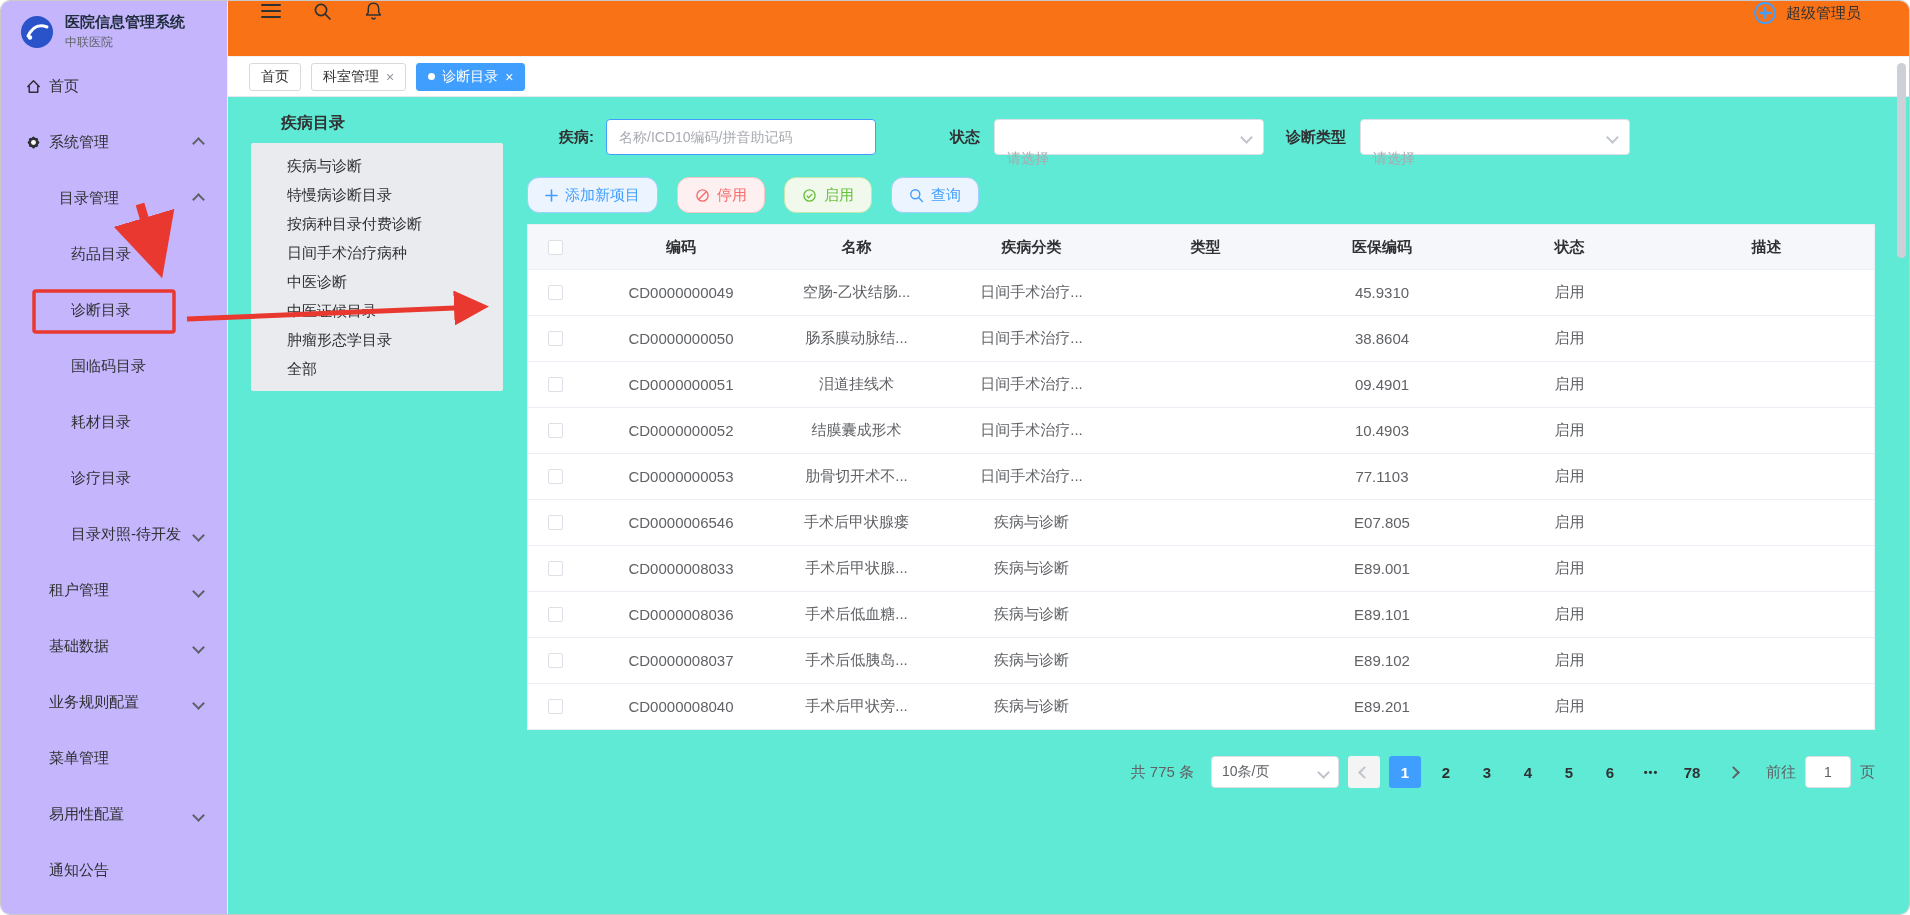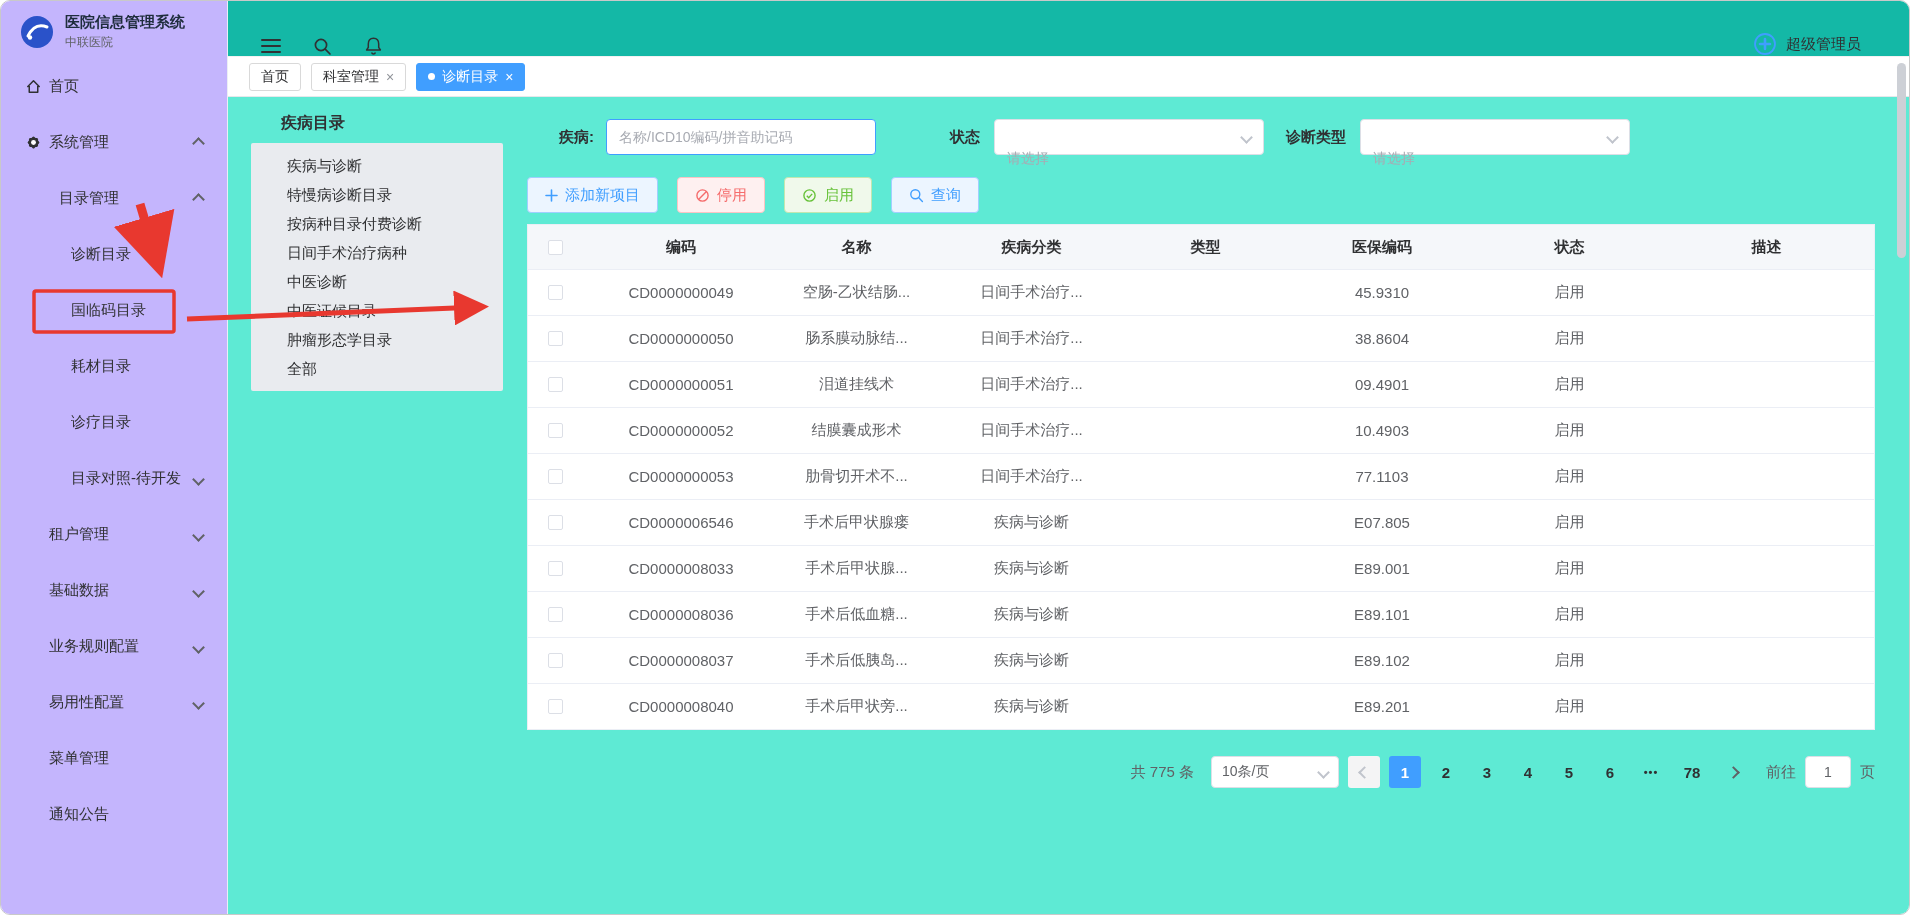--- a/index.html
+++ b/index.html
@@ -20,21 +20,21 @@
   .lvl2{padding-left:58px;}
   .lvl3{padding-left:70px;}
   .menu-chev{position:absolute;right:24px;top:25px;}
   .chev{display:inline-block;width:7px;height:7px;border-right:2px solid #606266;border-bottom:2px solid #606266;}
   .chev.down{transform:rotate(45deg);}
   .chev.up{transform:rotate(-135deg);}
   .chev.left{transform:rotate(135deg);}
   .chev.right{transform:rotate(-45deg);}
   .chev.gray{border-color:#c0c4cc;}
   
-  .topbar{position:absolute;left:226px;top:0;right:0;height:56px;background:#14b8a6;display:flex;align-items:flex-end;border-bottom:1px solid #f2f2f2;box-sizing:border-box;}
+  .topbar{position:absolute;left:226px;top:0;right:0;height:56px;background:#f97316;display:flex;align-items:flex-start;border-bottom:1px solid #f2f2f2;box-sizing:border-box;}
   .topbar-left{display:flex;align-items:center;gap:32px;padding-left:34px;}
   .icon-btn{display:flex;align-items:center;justify-content:center;cursor:pointer;}
   .topbar-right{margin-left:auto;display:flex;align-items:center;gap:9px;padding-right:48px;}
   .user-name{font-size:15px;color:#303133;cursor:pointer;}
   
   .tabbar{position:absolute;left:226px;top:56px;right:0;height:40px;background:#fff;border-bottom:1px solid #e6e8eb;display:flex;align-items:center;gap:10px;padding-left:22px;box-sizing:border-box;}
   .tag{height:28px;display:inline-flex;align-items:center;gap:7px;padding:0 11px;border:1px solid #d9d9d9;background:#fff;font-size:14px;color:#303133;cursor:pointer;border-radius:3px;box-sizing:border-box;}
   .tag .x{font-size:14px;color:#909399;line-height:1;}
   .tag.active{background:#409eff;border-color:#409eff;color:#fff;}
   .tag.active .x{color:#fff;}
@@ -50,21 +50,21 @@
   .f-label{font-weight:700;font-size:15px;color:#303133;white-space:nowrap;}
   .lab-disease{margin-left:32px;}
   .lab-status{margin-left:74px;}
   .lab-type{margin-left:22px;}
   .inp{height:36px;box-sizing:border-box;border:1px solid #409eff;border-radius:4px;background:#fff;width:270px;margin-left:12px;padding:0 12px;font-size:14px;color:#303133;outline:none;}
   .inp::placeholder{color:#a8abb2;}
   .select{width:270px;height:36px;box-sizing:border-box;border:1px solid #dcdfe6;border-radius:4px;background:#fff;margin-left:14px;display:flex;align-items:center;justify-content:space-between;padding:0 12px;cursor:pointer;}
   .select .ph{color:#a8abb2;font-size:14px;margin-top:44px;}
   
   .button-row{display:flex;align-items:center;gap:19px;margin-top:22px;}
-  .btn{height:34px;display:inline-flex;align-items:center;gap:7px;padding:17px 17px;border-radius:4px;font-size:15px;cursor:pointer;border:1px solid transparent;box-sizing:border-box;white-space:nowrap;}
+  .btn{height:34px;display:inline-flex;align-items:center;gap:7px;padding:17px 17px;border-radius:12px;font-size:15px;cursor:pointer;border:1px solid transparent;box-sizing:border-box;white-space:nowrap;}
   .btn-add,.btn-query{background:#ecf5ff;border-color:#a0cfff;color:#409eff;}
   .btn-stop{background:#fef0f0;border-color:#fbc4c4;color:#f56c6c;}
   .btn-start{background:#f0f9eb;border-color:#c2e7b0;color:#67c23a;}
   
   .table{margin-top:11px;background:#fff;border:1px solid #ebeef5;border-bottom:none;}
   .trow{display:grid;grid-template-columns:55px 156px 155px 155px 153px 160px 175px 179px 1fr;align-items:center;height:45px;border-bottom:1px solid #ebeef5;background:#fff;gap:20px;}
   .trow.thead{height:44px;background:#f5f7fa;}
   .tcell{text-align:center;font-size:15px;color:#606266;white-space:nowrap;overflow:hidden;}
   .thead .tcell{color:#303133;font-weight:700;}
   .cb{display:block;width:15px;height:15px;border:1px solid #dcdfe6;border-radius:2px;background:#fff;margin:0 auto;cursor:pointer;box-sizing:border-box;}
@@ -118,20 +118,23 @@
           </svg>
       </span>
       <span>系统管理</span>
       <span class="menu-chev chev up"></span>
     </div>
     <div class="menu-item lvl2">
       <span>目录管理</span>
       <span class="menu-chev chev up"></span>
     </div>
     <div class="menu-item lvl3">
+      <span>药品目录</span>
+    </div>
+    <div class="menu-item lvl3">
       <span>诊断目录</span>
     </div>
     <div class="menu-item lvl3">
       <span>国临码目录</span>
     </div>
     <div class="menu-item lvl3">
       <span>耗材目录</span>
     </div>
     <div class="menu-item lvl3">
       <span>诊疗目录</span>
@@ -146,25 +149,25 @@
     </div>
     <div class="menu-item lvl1">
       <span>基础数据</span>
       <span class="menu-chev chev down"></span>
     </div>
     <div class="menu-item lvl1">
       <span>业务规则配置</span>
       <span class="menu-chev chev down"></span>
     </div>
     <div class="menu-item lvl1">
+      <span>菜单管理</span>
+    </div>
+    <div class="menu-item lvl1">
       <span>易用性配置</span>
       <span class="menu-chev chev down"></span>
-    </div>
-    <div class="menu-item lvl1">
-      <span>菜单管理</span>
     </div>
     <div class="menu-item lvl1">
       <span>通知公告</span>
     </div>
   </nav>
 </aside>
 
 <header class="topbar">
   <div class="topbar-left">
     <span class="icon-btn">

